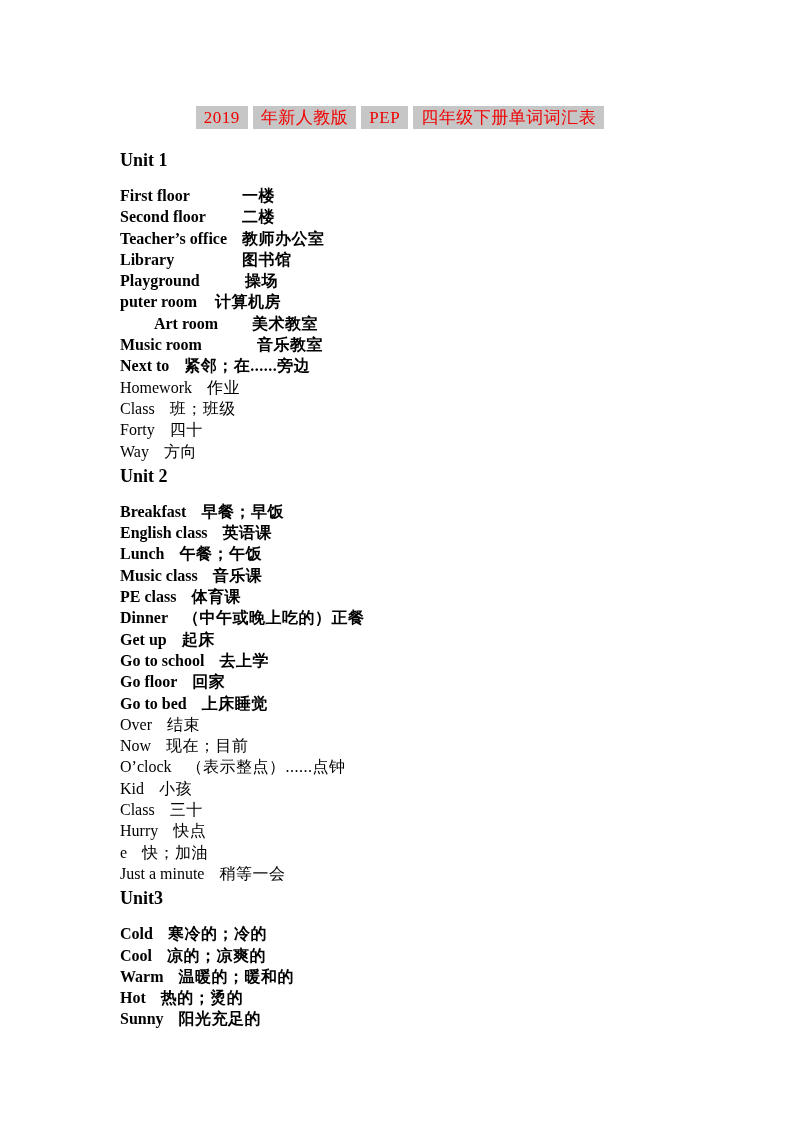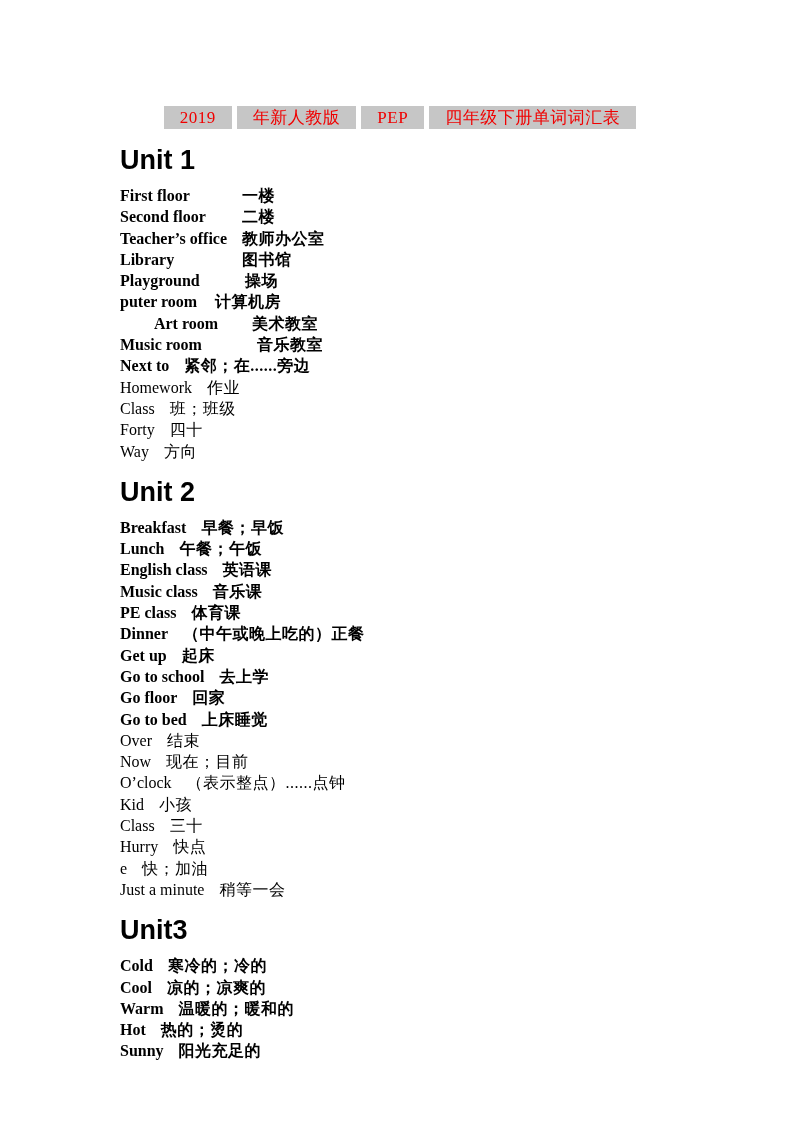--- a/index.html
+++ b/index.html
@@ -19,31 +19,31 @@
   .title {
     margin: 106px 0 18px 0;
     text-align: center;
     font-size: 17px;
     line-height: 24px;
     color: #f00000;
     letter-spacing: 0.5px;
   }
   .title .seg {
     background: #c6c6c6;
-    padding: 2px 16px;
+    padding: 2px 8px;
   }
   .title .seg + .seg {
     margin-left: 5px;
   }
   .unit h2 {
-    margin: 18px 0 0 120px;
-    font-size: 27px;
+    margin: 2px 0 0 120px;
+    font-size: 18px;
     line-height: 25px;
     font-weight: bold;
-    font-family: Liberation Sans, sans-serif;
+    font-family: Liberation Serif, serif;
   }
   .entries {
     margin: 12px 0 0 120px;
     font-size: 16px;
   }
   .line {
     margin: 0;
     line-height: 21.3px;
     white-space: nowrap;
   }
@@ -79,22 +79,22 @@
       <p class="line"><span class="en">Class</span><span class="zh">班；班级</span></p>
       <p class="line"><span class="en">Forty</span><span class="zh">四十</span></p>
       <p class="line"><span class="en">Way</span><span class="zh">方向</span></p>
     </div>
   </section>
 
   <section class="unit">
     <h2>Unit 2</h2>
     <div class="entries">
       <p class="line b"><span class="en">Breakfast</span><span class="zh">早餐；早饭</span></p>
+      <p class="line b"><span class="en">English class</span><span class="zh">英语课</span></p>
       <p class="line b"><span class="en">Lunch</span><span class="zh">午餐；午饭</span></p>
-      <p class="line b"><span class="en">English class</span><span class="zh">英语课</span></p>
       <p class="line b"><span class="en">Music class</span><span class="zh">音乐课</span></p>
       <p class="line b"><span class="en">PE class</span><span class="zh">体育课</span></p>
       <p class="line b"><span class="en">Dinner</span><span class="zh">（中午或晚上吃的）正餐</span></p>
       <p class="line b"><span class="en">Get up</span><span class="zh">起床</span></p>
       <p class="line b"><span class="en">Go to school</span><span class="zh">去上学</span></p>
       <p class="line b"><span class="en">Go floor</span><span class="zh">回家</span></p>
       <p class="line b"><span class="en">Go to bed</span><span class="zh">上床睡觉</span></p>
       <p class="line"><span class="en">Over</span><span class="zh">结束</span></p>
       <p class="line"><span class="en">Now</span><span class="zh">现在；目前</span></p>
       <p class="line"><span class="en">O’clock</span><span class="zh">（表示整点）......点钟</span></p>

